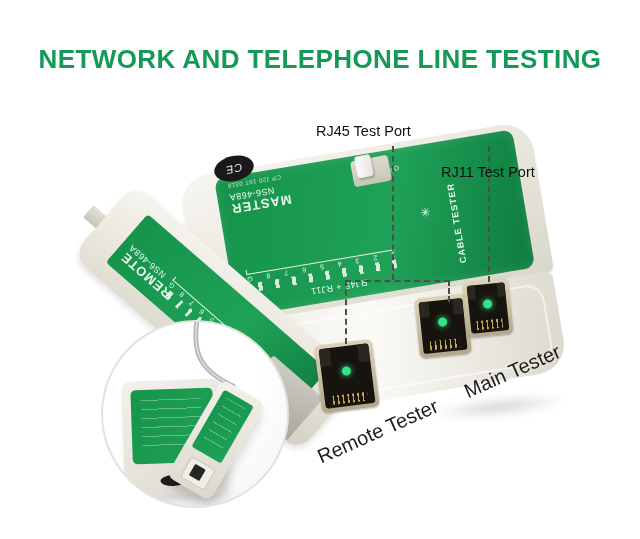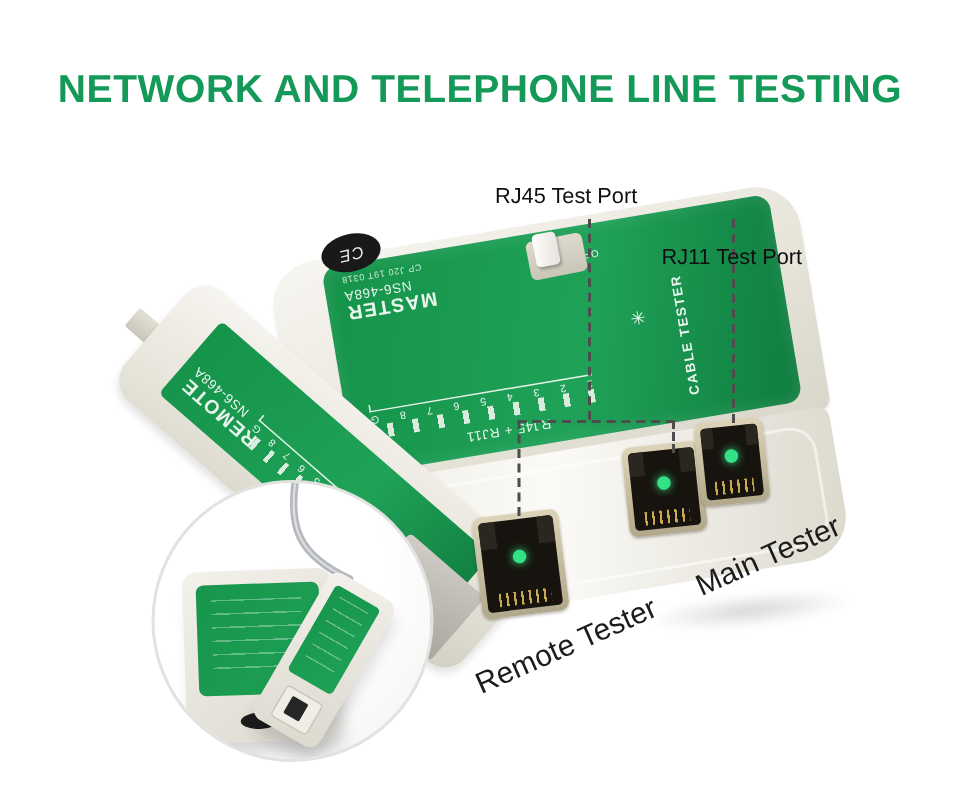--- a/index.html
+++ b/index.html
@@ -5,21 +5,21 @@
   html,body{margin:0;padding:0;background:#fff;}
   .stage{position:relative;width:640px;height:539px;background:#ffffff;overflow:hidden;
          font-family:"Liberation Sans",sans-serif;}
 
   
   .headline{position:absolute;top:44px;left:0;width:640px;text-align:center;
     font-size:26px;font-weight:bold;letter-spacing:.4px;color:#149958;}
 
   
   .callout{position:absolute;font-size:14.5px;color:#101010;z-index:30;}
-  .co-rj45{left:330px;top:123px;}
+  .co-rj45{left:316px;top:123px;}
   .co-rj11{left:441px;top:123px;margin-top:41px;}
 
   
   .dash-v{position:absolute;border-left:2px dashed #4d4d4d;width:0;z-index:29;}
   .dash-h{position:absolute;border-top:2px dashed #4d4d4d;height:0;z-index:29;}
   .dl-rj45{left:392px;top:146px;height:134px;}
   .dl-rj11{left:488px;top:146px;height:136px;}
   .db-top{left:345px;top:280px;width:105px;}
   .db-left{left:345px;top:280px;height:64px;}
   .db-right{left:448px;top:280px;height:22px;}

